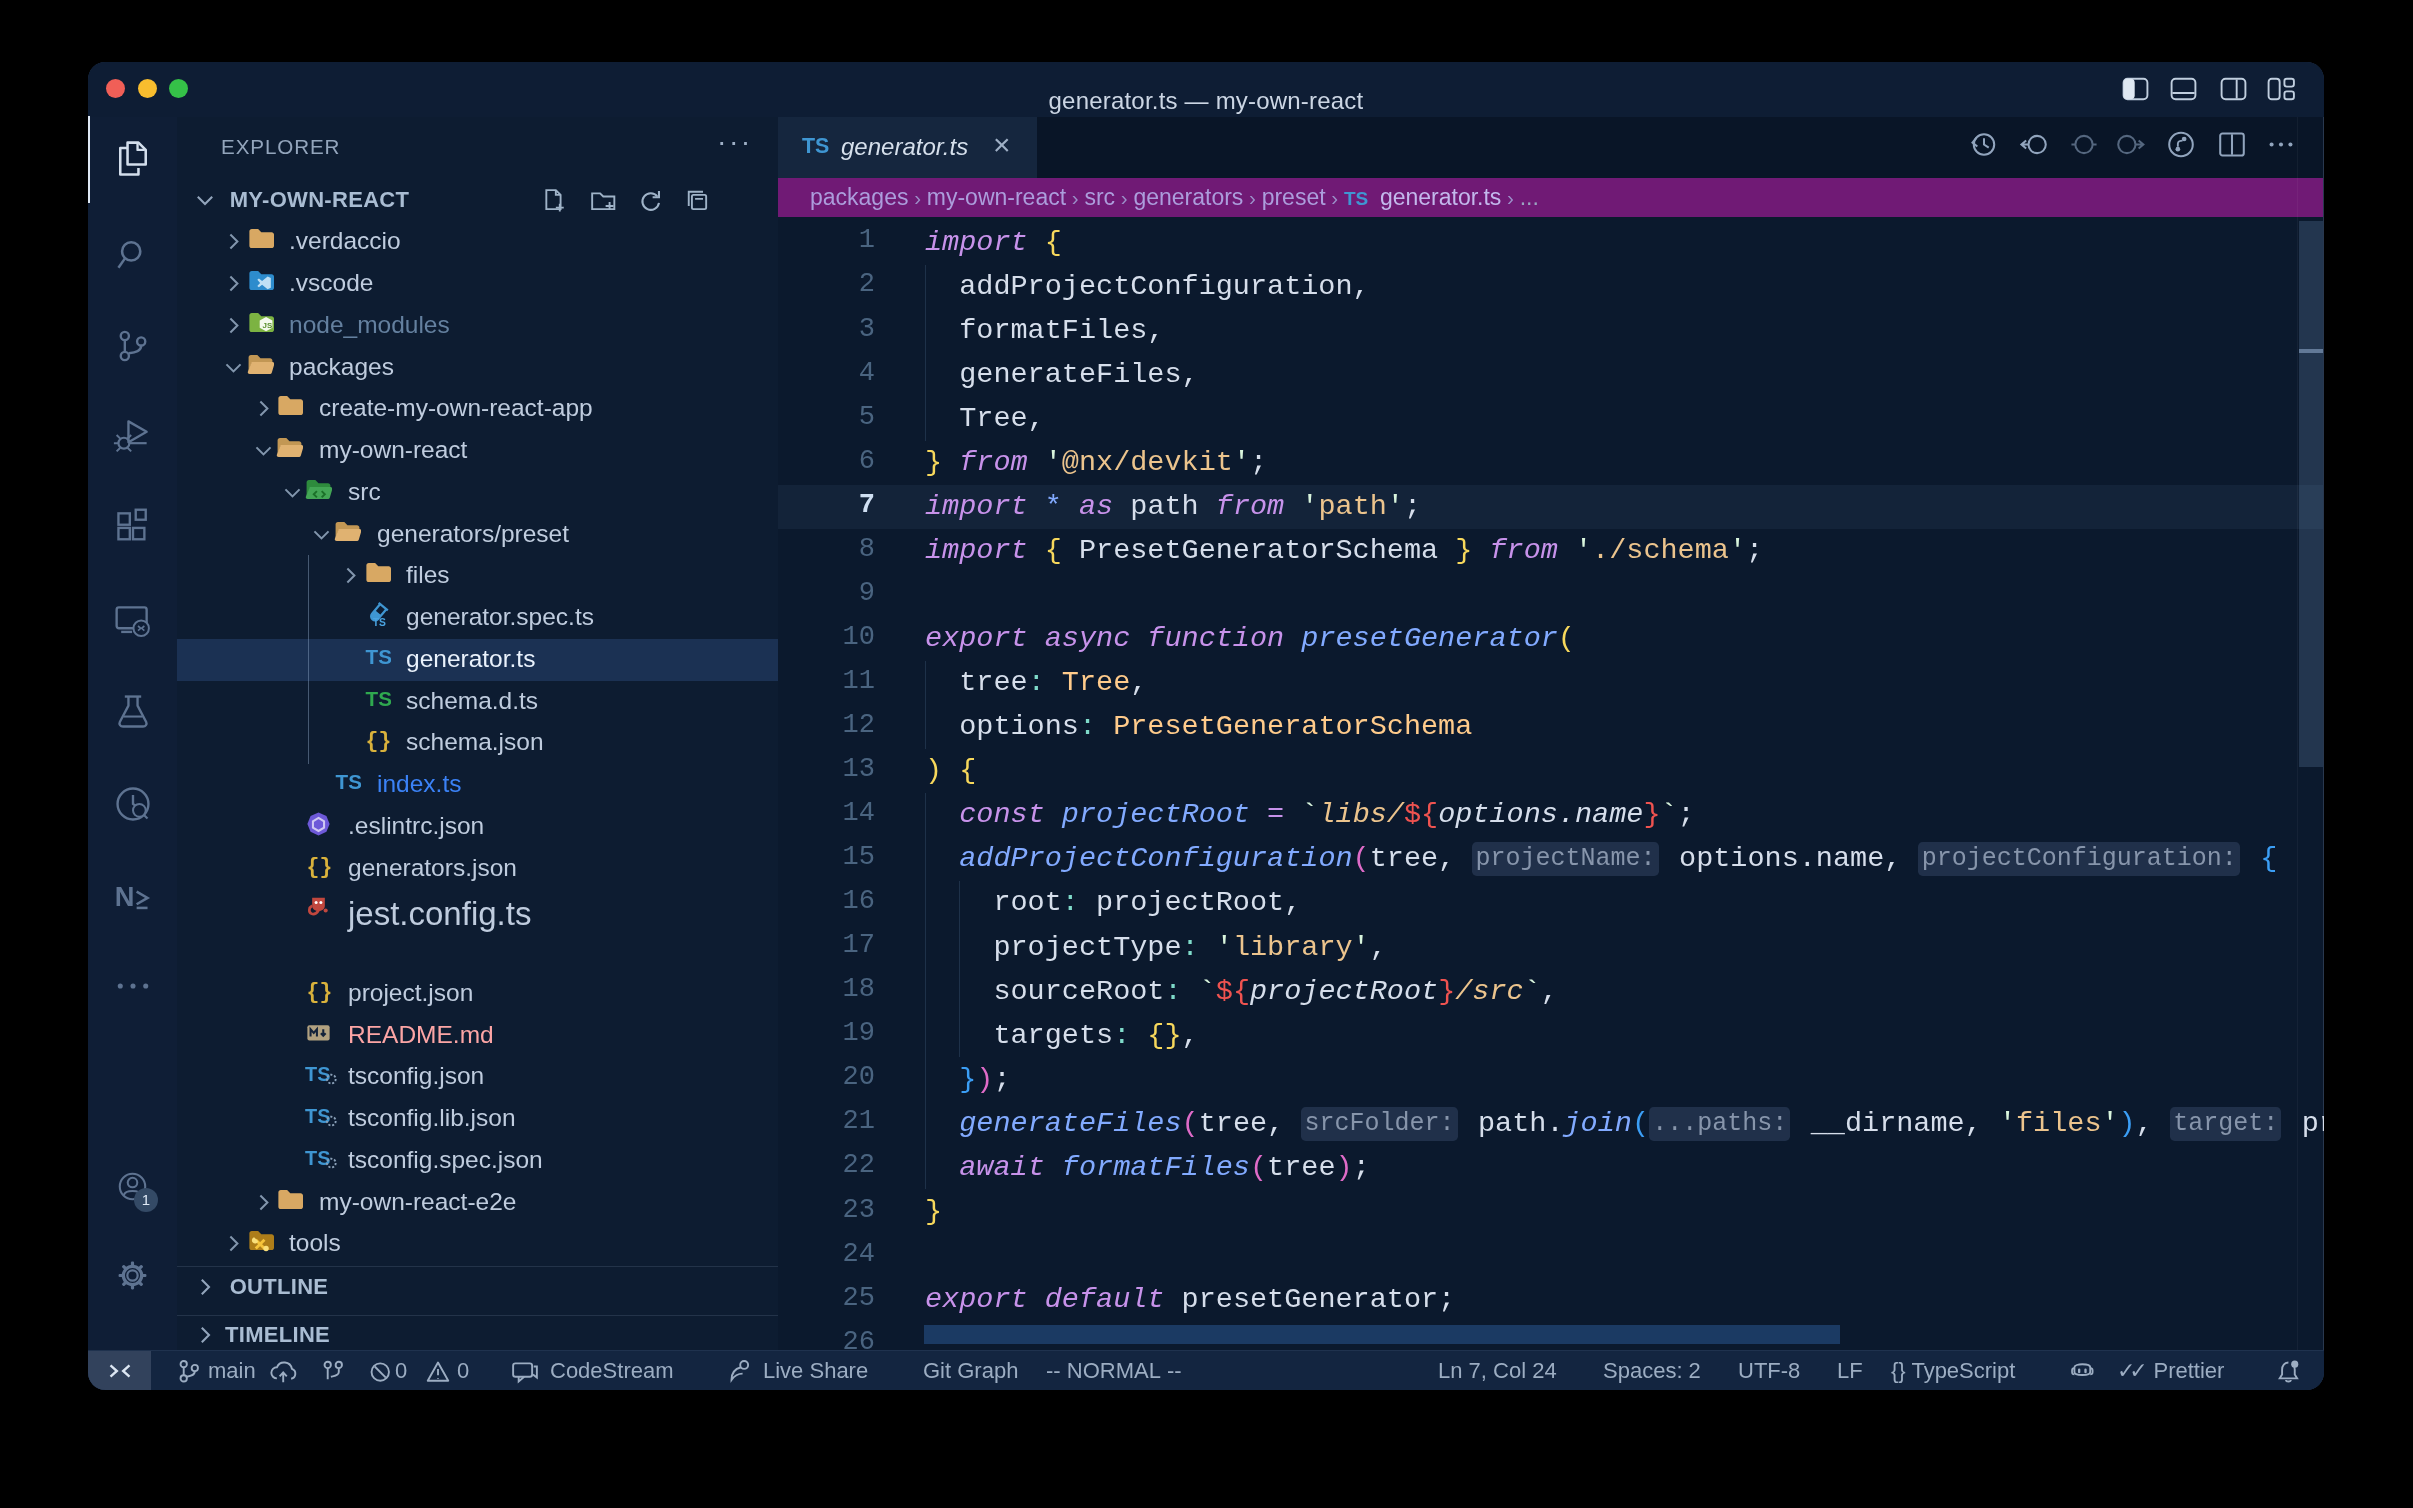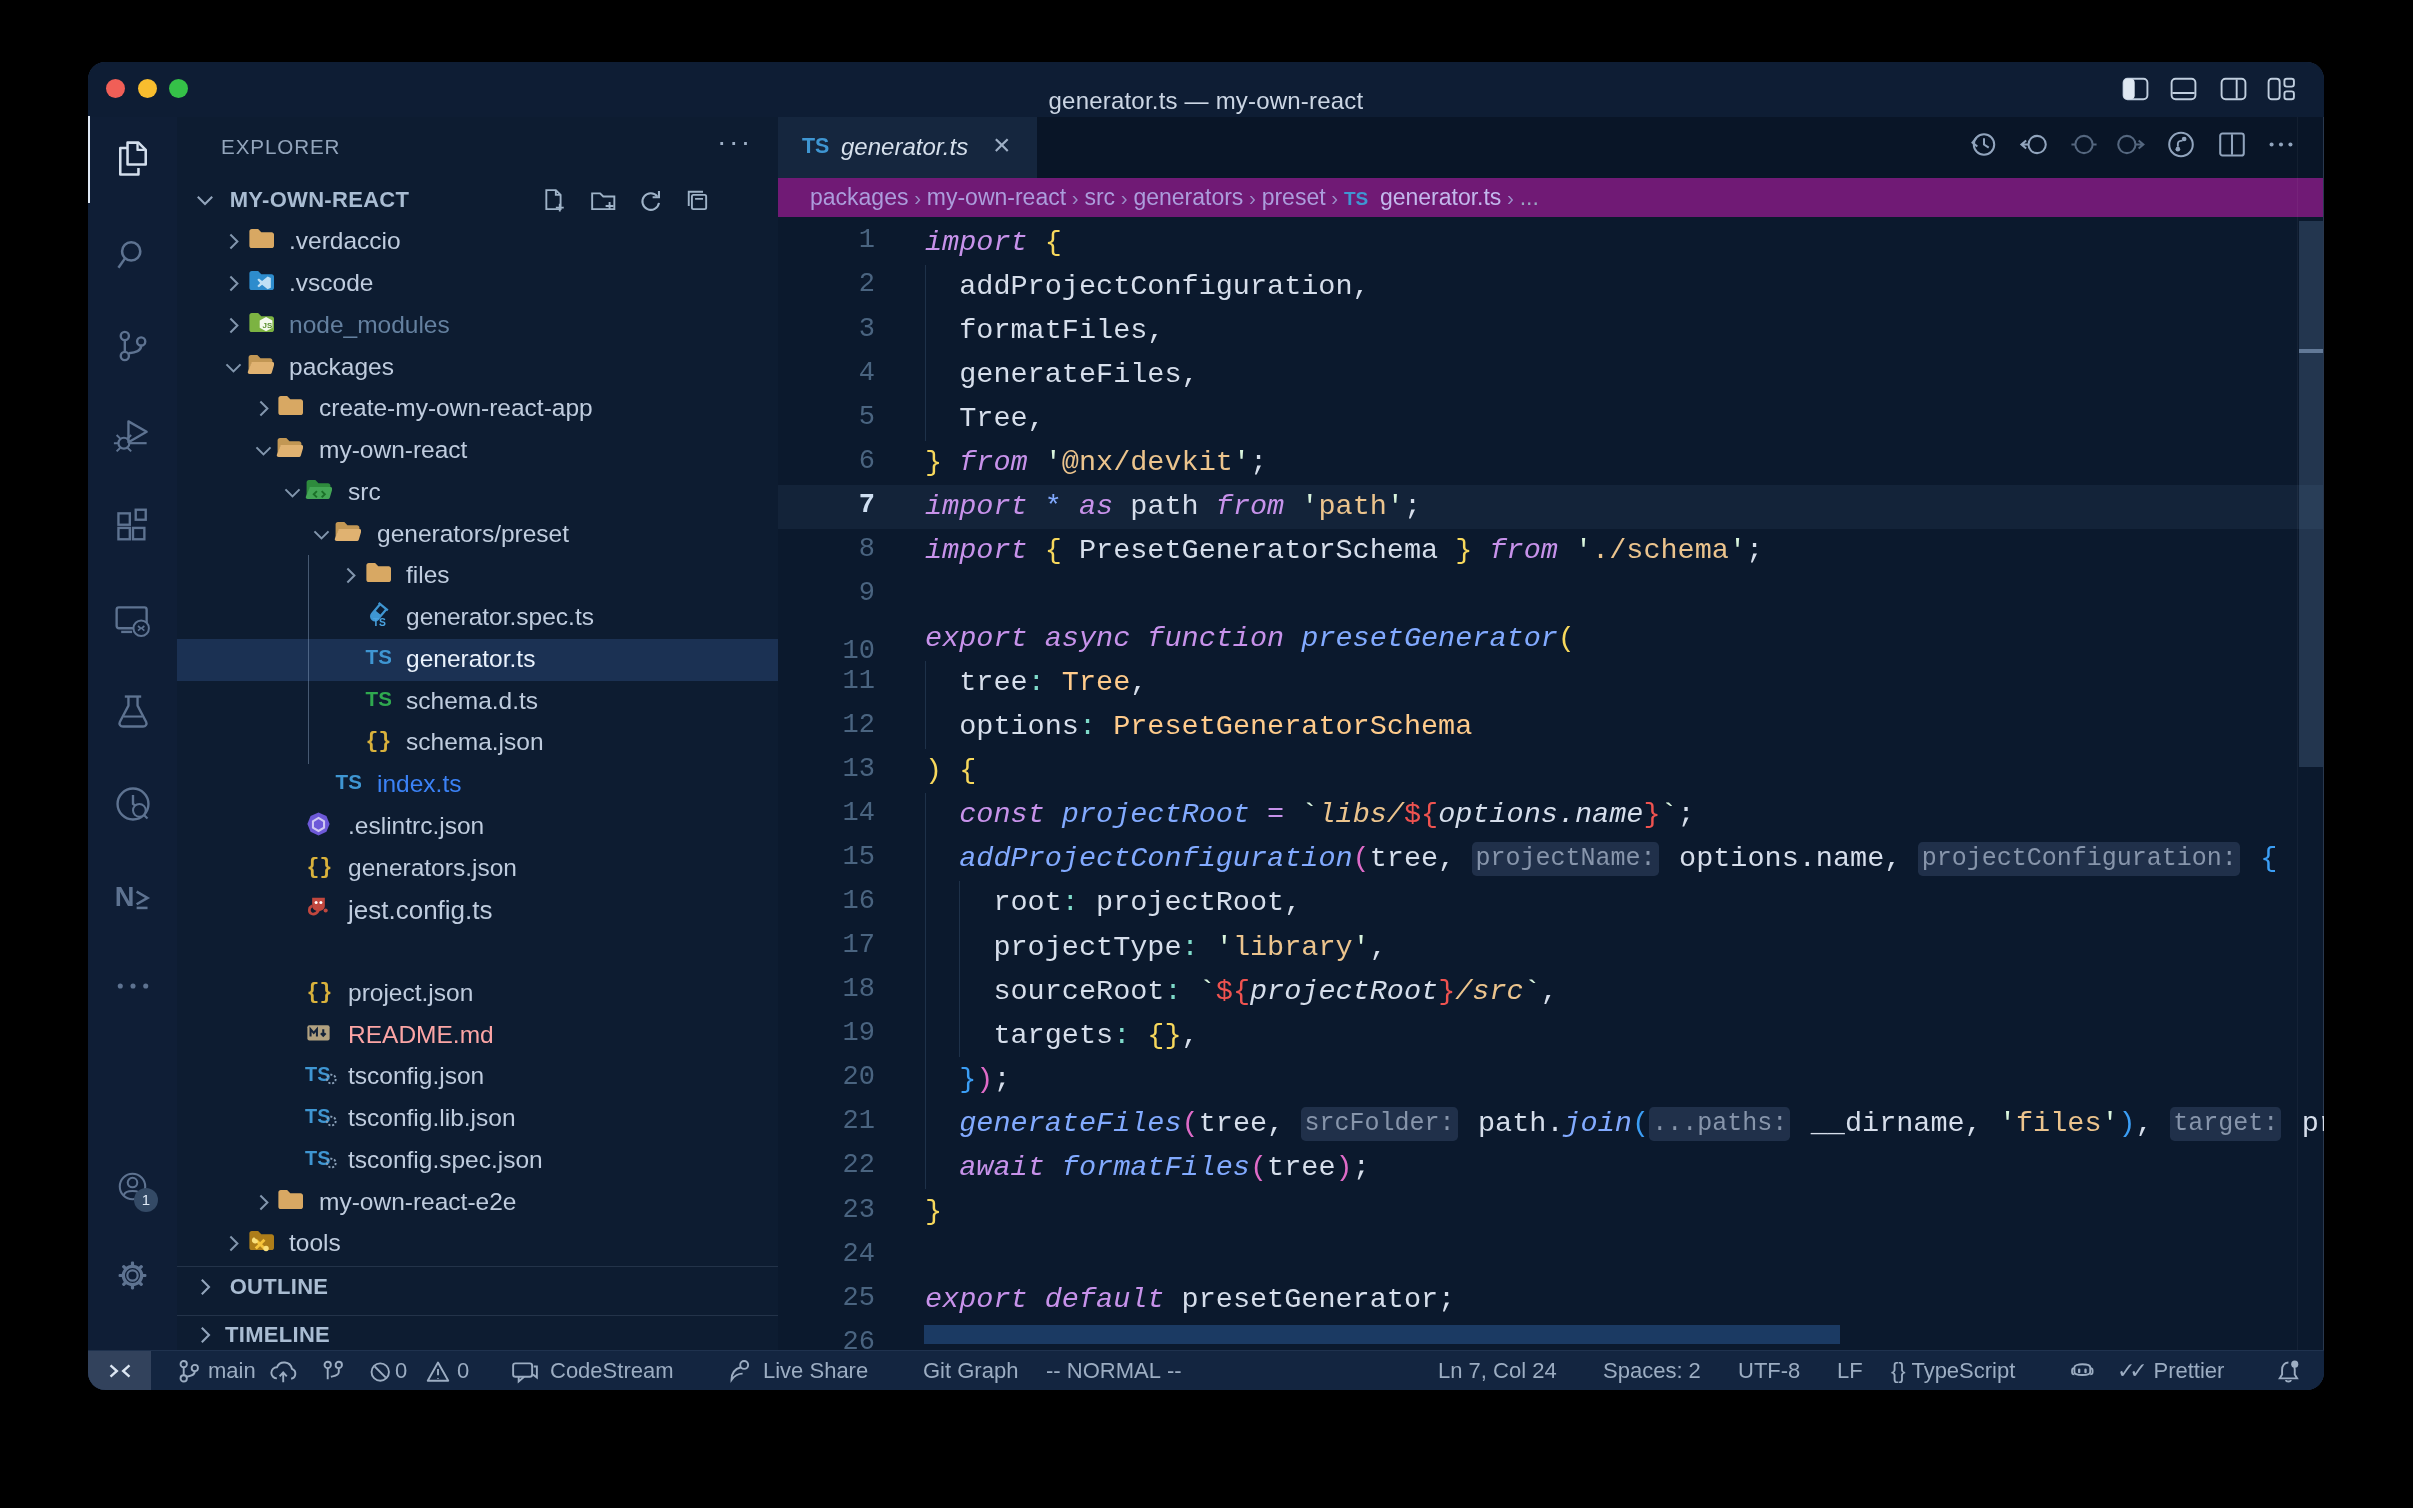--- a/index.html
+++ b/index.html
@@ -381,21 +381,21 @@
       <span style="position:absolute;left:171px;color:#bfccde;white-space:pre">.eslintrc.json</span>
     </div>
 <div class="abs" style="left:89px;top:792px;width:601px;height:32px;font-size:24.5px">
       <span style="position:absolute;left:128px;top:-1.6px">
         <svg width="27" height="27" viewBox="0 0 34 34" style="font-size:31px">
           <text x="2" y="27" font-size="27" font-weight="bold" fill="#d9b23c" font-family="Liberation Mono">{}</text>
         </svg>
       </span>
       <span style="position:absolute;left:171px;color:#bfccde;white-space:pre">generators.json</span>
     </div>
-<div class="abs" style="left:89px;top:833px;width:601px;height:32px;font-size:26px">
+<div class="abs" style="left:89px;top:833px;width:601px;height:32px;font-size:33px">
       <span style="position:absolute;left:128px;top:-1.6px">
         <svg width="27" height="27" viewBox="0 0 34 34" style="">
           <path d="M9 6 h16 v10 c0 9 -16 9 -16 0 z" fill="#c1473e"></path>
           <path d="M9 16 c-4 2 -5 8 -1 10 c4 2 7 -1 9 -4" fill="none" stroke="#c1473e" stroke-width="3.4"></path>
           <circle cx="14" cy="12" r="1.9" fill="#fff"></circle>
           <circle cx="20" cy="12" r="1.9" fill="#fff"></circle>
           <circle cx="26" cy="22" r="2.6" fill="#c1473e"></circle>
         </svg>
       </span>
       <span style="position:absolute;left:171px;color:#bfccde;white-space:pre">jest.config.ts</span>
@@ -549,21 +549,21 @@
 <div class="abs" style="left:181px;top:764px;width:1.2px;height:176px;background:rgba(110,145,185,0.20)"></div>
 <div class="ln" style="left:34px;top:108px;">1</div>
 <div class="ln" style="left:34px;top:152px;">2</div>
 <div class="ln" style="left:34px;top:197px;">3</div>
 <div class="ln" style="left:34px;top:241px;">4</div>
 <div class="ln" style="left:34px;top:285px;">5</div>
 <div class="ln" style="left:34px;top:329px;">6</div>
 <div class="ln" style="left:34px;top:373px;color:#cfdff2;font-weight:bold">7</div>
 <div class="ln" style="left:34px;top:417px;">8</div>
 <div class="ln" style="left:34px;top:461px;">9</div>
-<div class="ln" style="left:34px;top:505px;margin-top:14px;">10</div>
+<div class="ln" style="left:34px;top:505px;">10</div>
 <div class="ln" style="left:34px;top:549px;">11</div>
 <div class="ln" style="left:34px;top:593px;">12</div>
 <div class="ln" style="left:34px;top:637px;">13</div>
 <div class="ln" style="left:34px;top:681px;">14</div>
 <div class="ln" style="left:34px;top:725px;">15</div>
 <div class="ln" style="left:34px;top:769px;">16</div>
 <div class="ln" style="left:34px;top:813px;">17</div>
 <div class="ln" style="left:34px;top:857px;">18</div>
 <div class="ln" style="left:34px;top:901px;">19</div>
 <div class="ln" style="left:34px;top:945px;">20</div>

